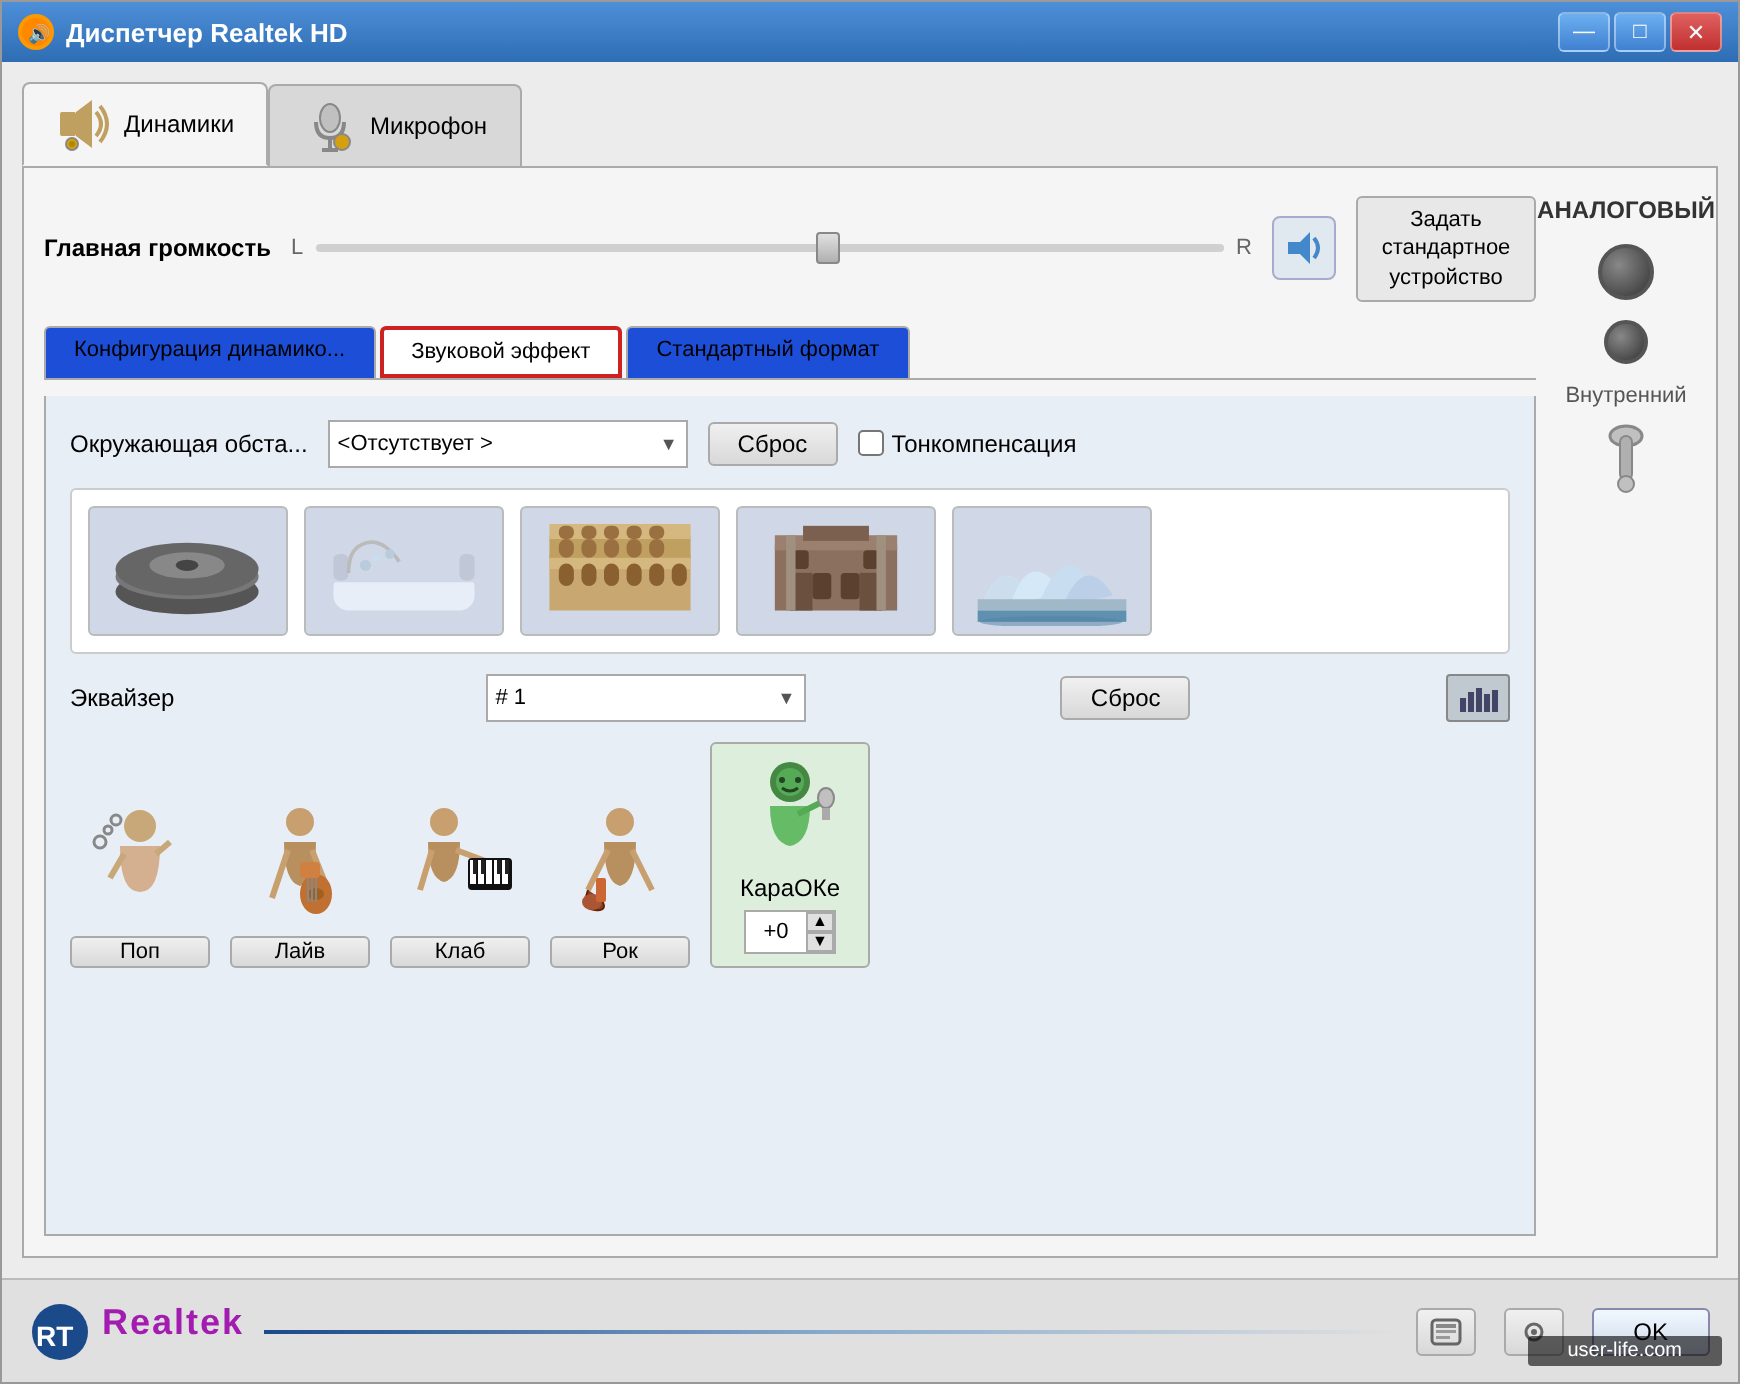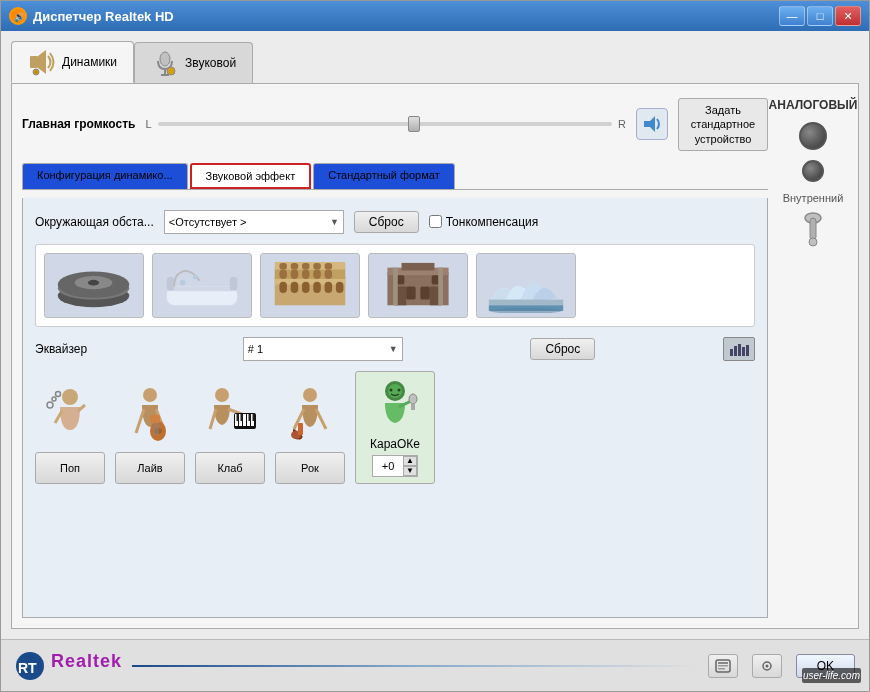--- a/index.html
+++ b/index.html
@@ -309,21 +309,21 @@
     }
     .preset-figure {
       width: 70px;
       height: 65px;
       display: flex;
       align-items: center;
       justify-content: center;
     }
     .preset-btn {
       width: 70px;
-      height: 32px;
+      height: 16px;
       background: linear-gradient(to bottom, #f0f0f0, #d8d8d8);
       border: 1px solid #aaa;
       border-radius: 3px;
       cursor: pointer;
       font-size: 11px;
     }
     .karaoke-box {
       border: 1px solid #aaa;
       background: #ddeedd;
       border-radius: 3px;
@@ -462,23 +462,22 @@
       cursor: pointer;
       font-size: 12px;
     }
     .watermark {
       position: absolute;
       bottom: 8px;
       right: 8px;
       background: rgba(0,0,0,0.6);
       color: white;
       font-size: 10px;
-      padding: 2px 1px;
+      padding: 2px 20px;
       border-radius: 2px;
-      font-style: italic;
     }
   </style>
 </head>
 <body>
 
 <div class="window" style="position:relative;">
 
   <div class="title-bar">
     <div class="title-bar-icon">
       <svg width="16" height="16" viewBox="0 0 16 16">
@@ -513,21 +512,21 @@
       <div class="top-tab">
         <div class="top-tab-icon">
           <svg width="28" height="28" viewBox="0 0 28 28">
             <ellipse cx="14" cy="10" rx="5" ry="7" fill="#c0c0c0" stroke="#888" stroke-width="1"></ellipse>
             <path d="M7,12 Q7,20 14,20 Q21,20 21,12" stroke="#888" stroke-width="2" fill="none"></path>
             <line x1="14" y1="20" x2="14" y2="26" stroke="#888" stroke-width="2"></line>
             <line x1="10" y1="26" x2="18" y2="26" stroke="#888" stroke-width="2"></line>
             <circle cx="20" cy="22" r="4" fill="#d4a010" stroke="#888" stroke-width="1"></circle>
           </svg>
         </div>
-        <span>Звуковой</span>
+        <span>Микрофон</span>
       </div>
     </div>
 
     <div class="main-panel">
 
       <div class="content-area">
 
         <div class="volume-section">
           <span class="volume-label">Главная громкость</span>
           <div class="volume-controls">

